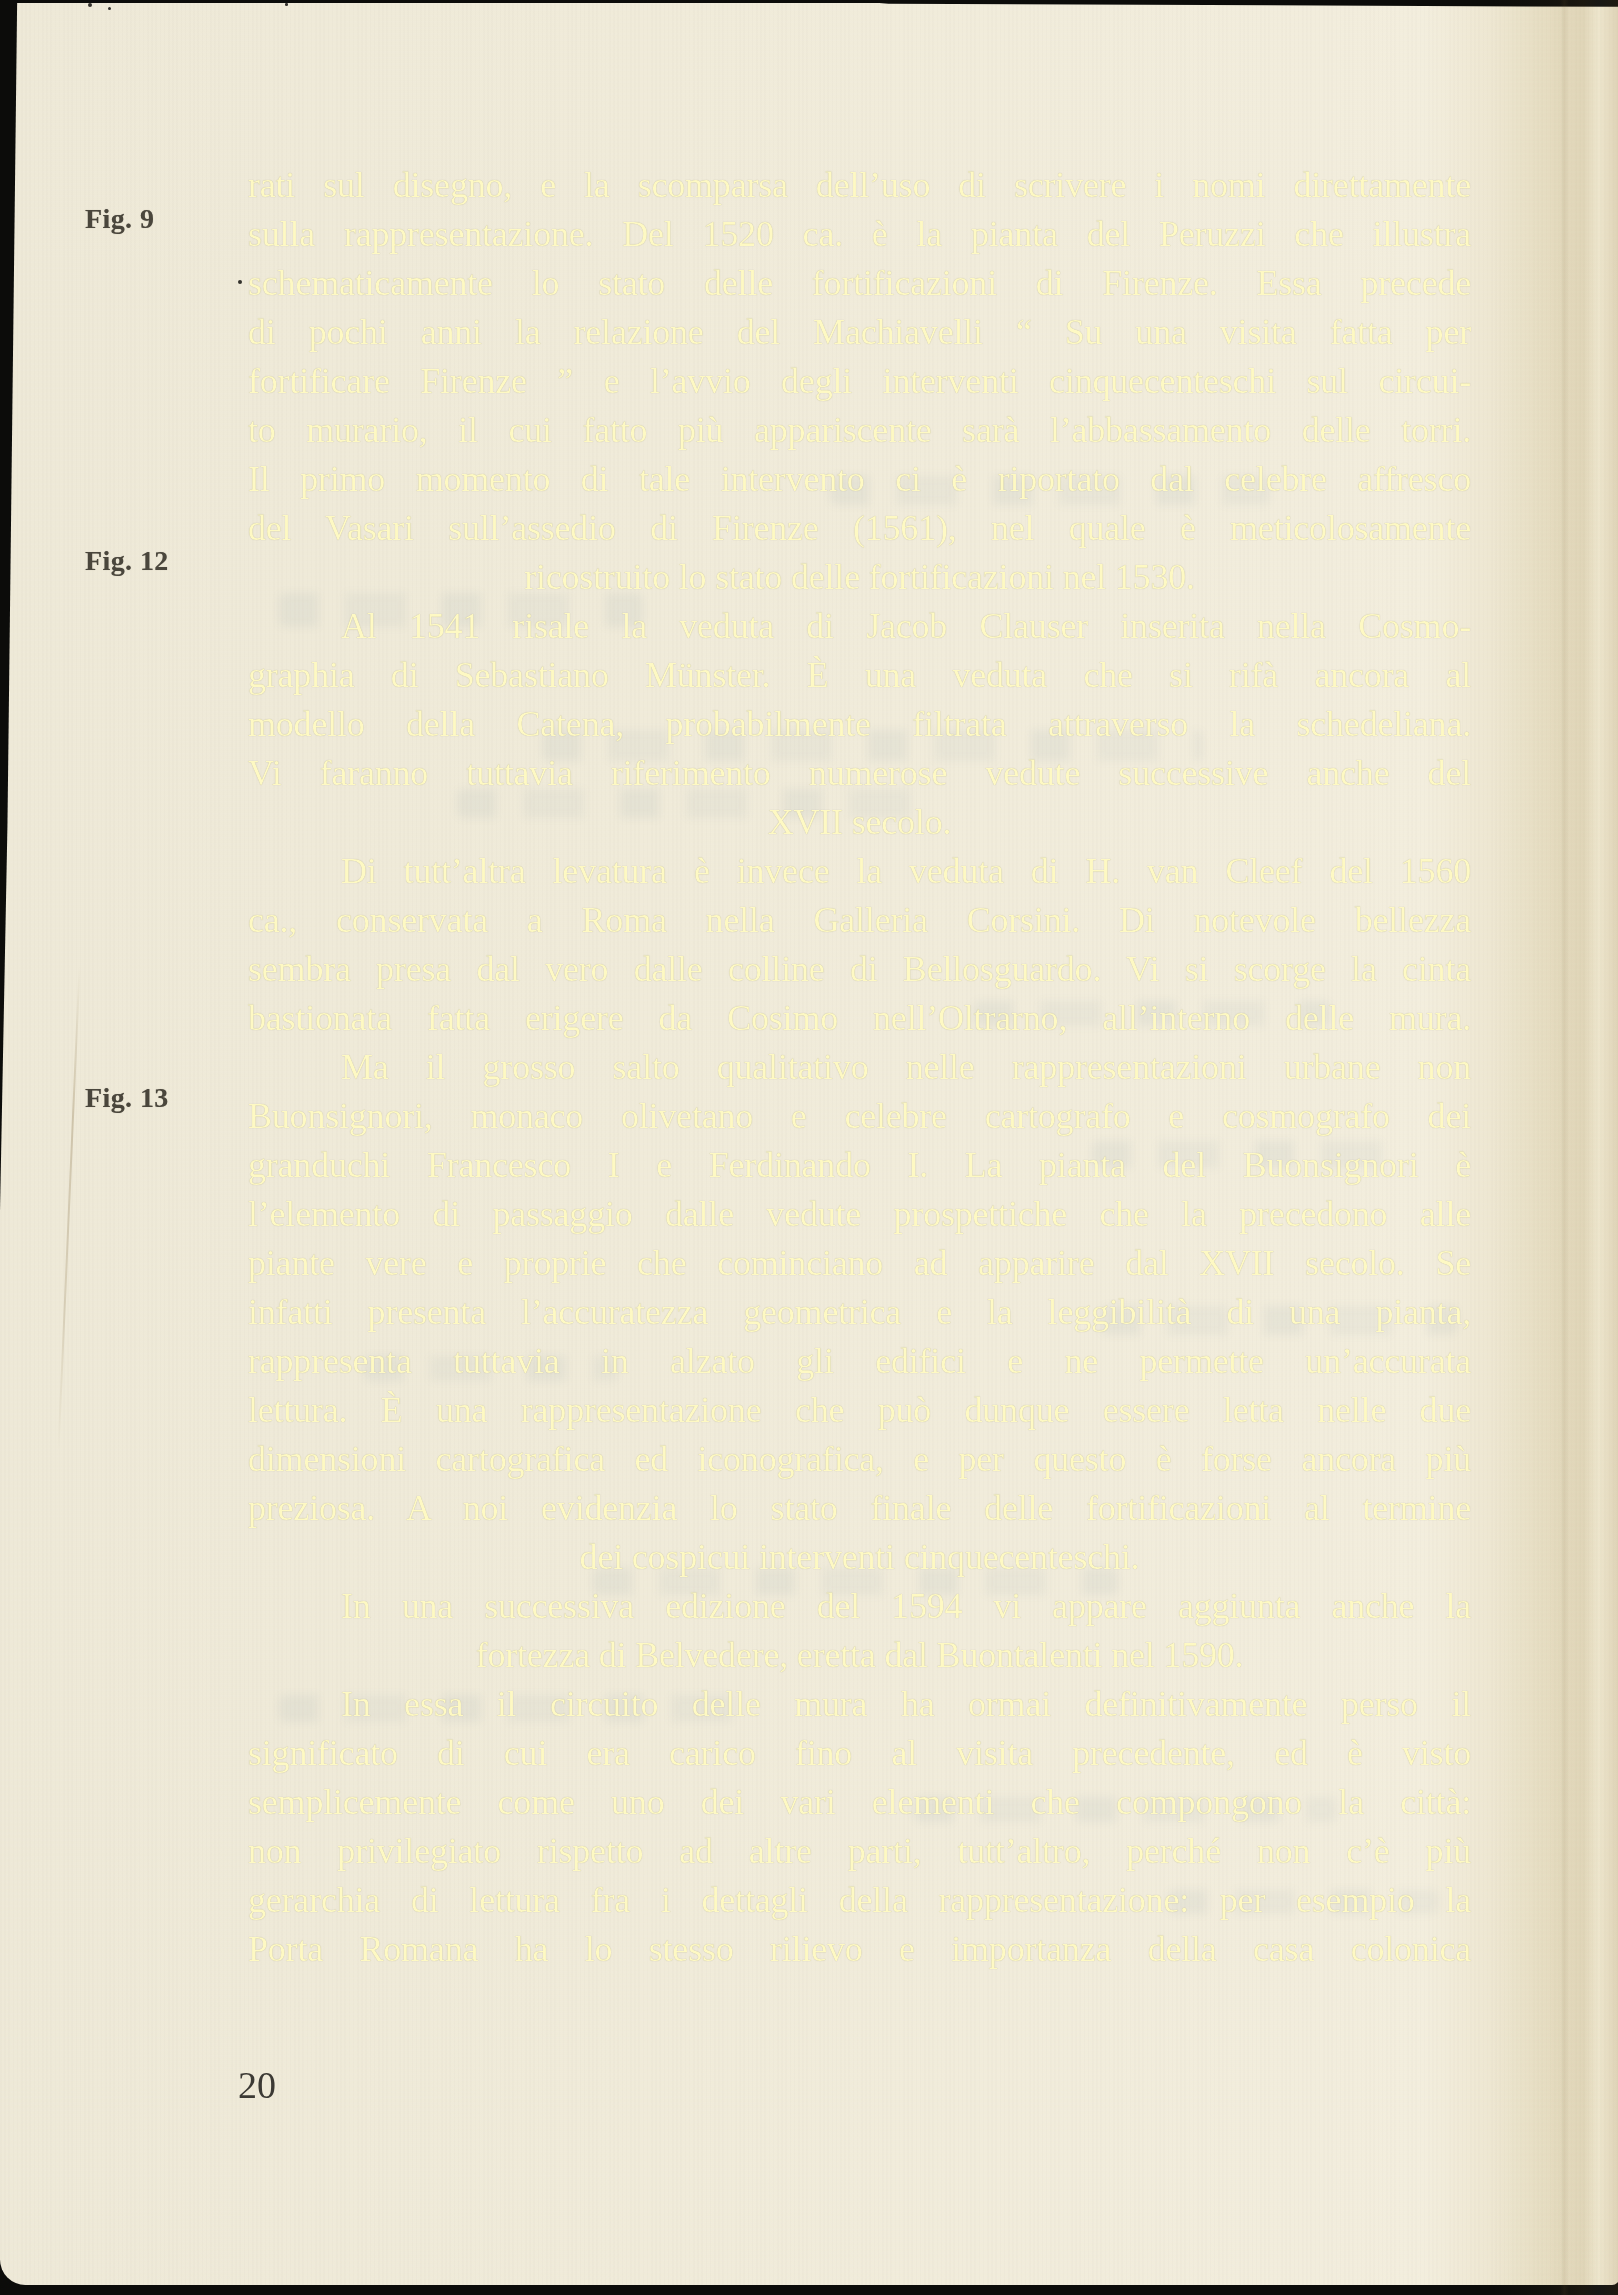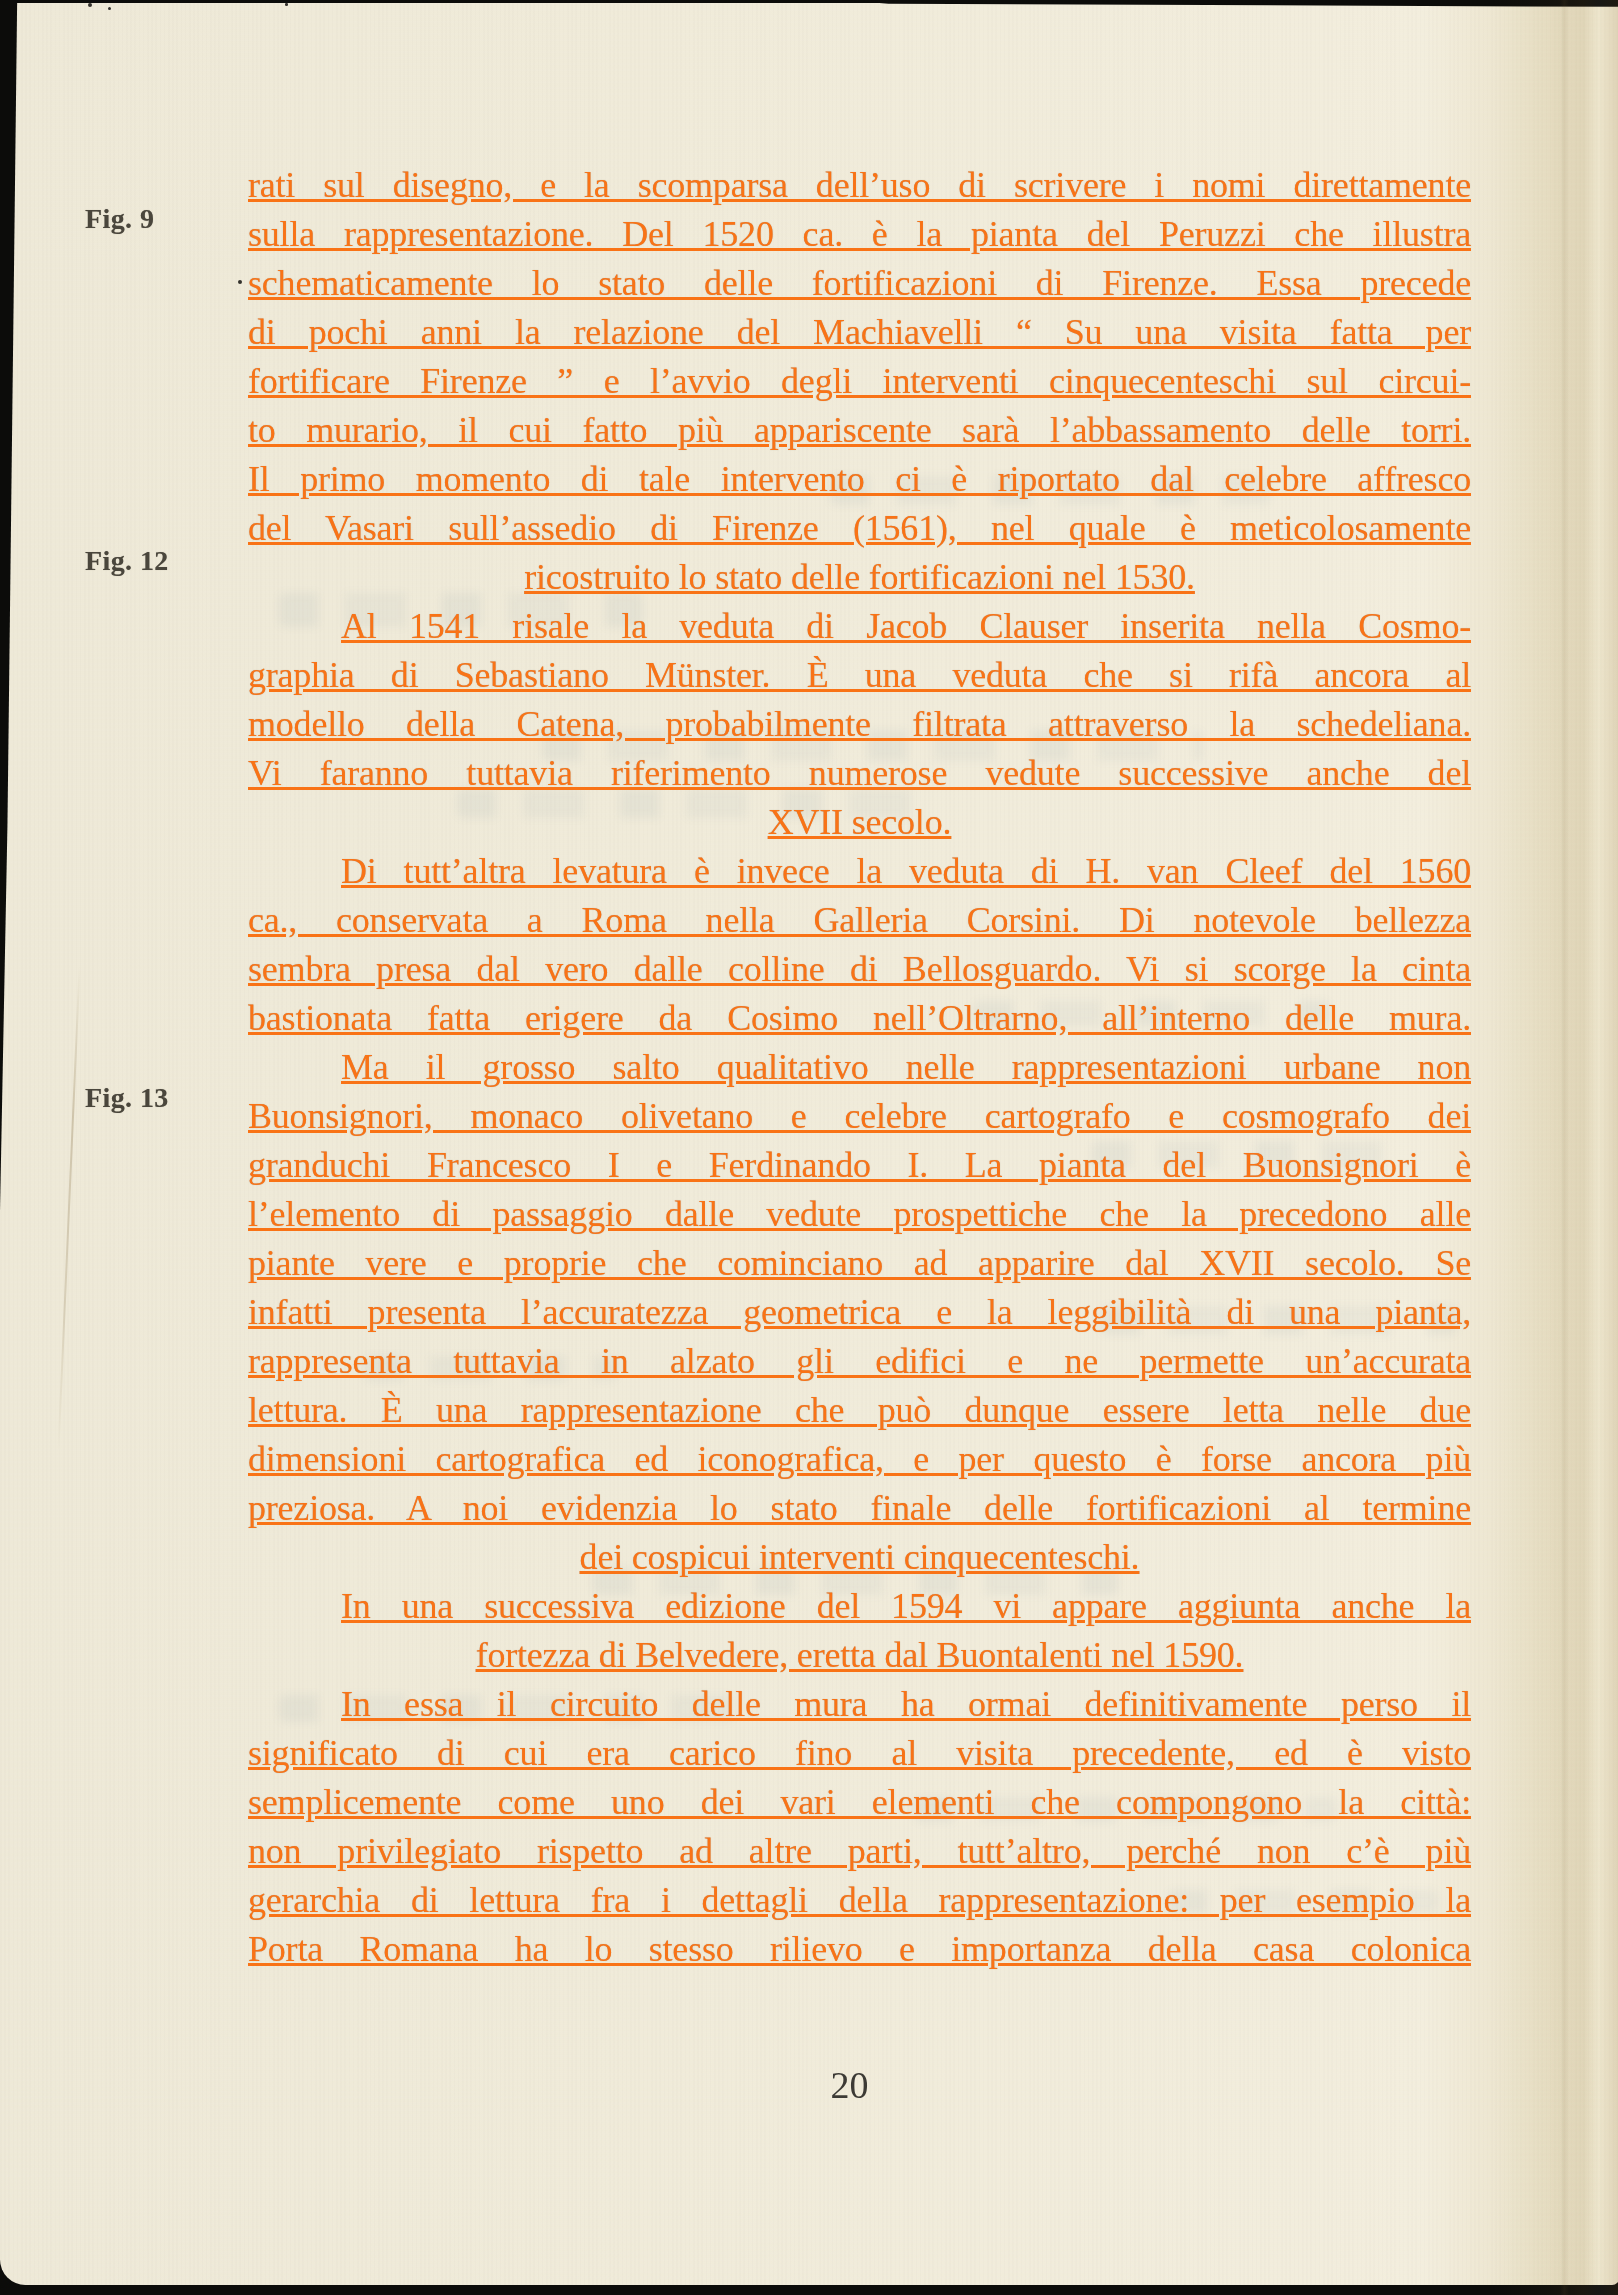--- a/index.html
+++ b/index.html
@@ -45,38 +45,37 @@
     pointer-events:none;
   }
   #crease{
     position:absolute;top:0;bottom:0;left:1560px;width:8.5px;
     background:linear-gradient(90deg,rgba(120,100,60,0) 0%,rgba(120,100,60,0.10) 50%,rgba(120,100,60,0) 100%);
     pointer-events:none;
   }
   
   #text-block{
     position:absolute;left:248px;top:161px;width:1223px;
-    font-size:36px;color:#f97316;
+    font-size:36px;color:#fef9c3;
     letter-spacing:-0.2px;
     text-shadow:0 0 0.8px rgba(46,44,40,0.35);
-    text-decoration:underline;
   }
   .line{height:49px;line-height:49px;white-space:normal;text-align:center;}
   .line.j{text-align:justify;}
   .line.j::after{content:"";display:inline-block;width:100%;height:0;}
   .line.ind{text-indent:93px;}
   .figlabel{
     position:absolute;left:85px;width:124px;
     font-size:28px;font-weight:700;color:#4a463c;
     letter-spacing:0.4px;
     text-shadow:0 0 0.8px rgba(74,70,60,0.4);
   }
   #page-number{
     position:absolute;left:238px;width:1223px;top:2063px;
-    text-align:center;font-size:38px;color:#3c3a35;
+    text-align:left;font-size:38px;color:#3c3a35;
   }
   
   .speck{position:absolute;background:#33312c;border-radius:50%;}
   .scratch{
     position:absolute;left:68px;top:965px;width:1.7px;height:487px;
     background:linear-gradient(180deg,rgba(150,130,90,0) 0%,rgba(150,130,90,0.35) 30%,rgba(150,130,90,0.25) 70%,rgba(150,130,90,0) 100%);
     transform:rotate(2.5deg);border-radius:1.7px;
   }
   .ghost{
     position:absolute;

